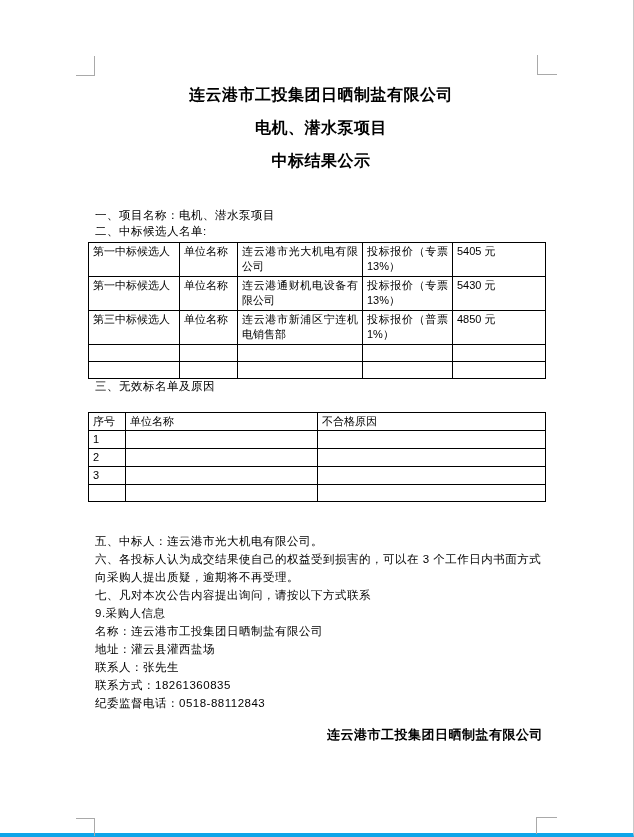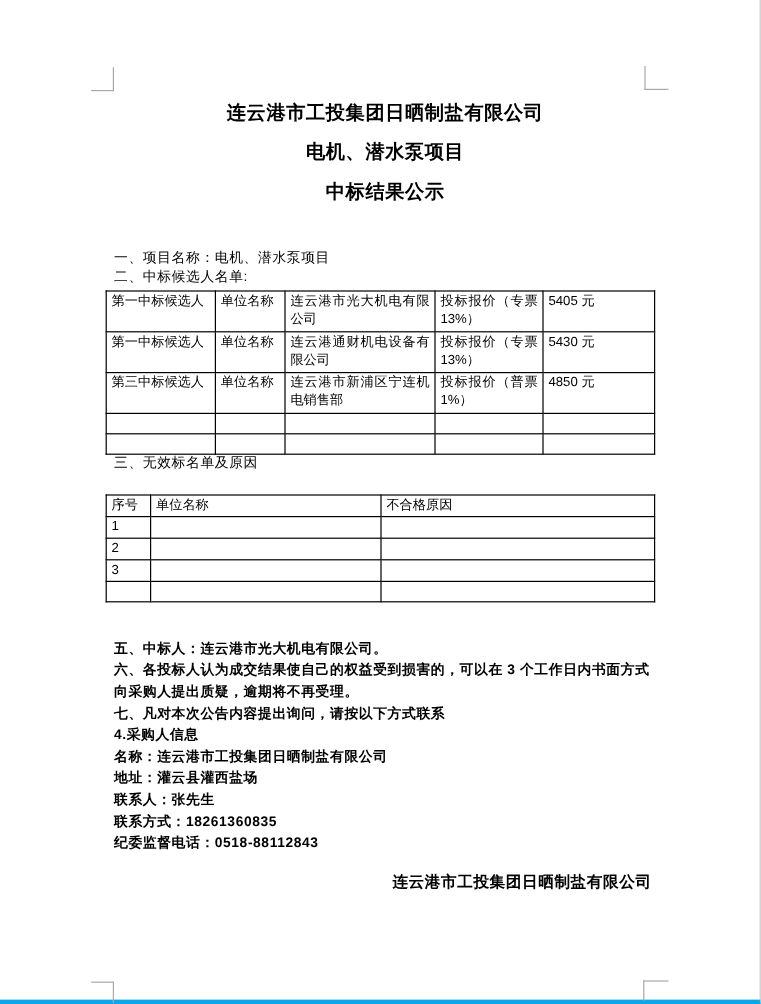--- a/index.html
+++ b/index.html
@@ -54,21 +54,21 @@
     overflow: hidden;
   }
   .t1 { margin-top: 3px; }
   .t1 .row-tall td { height: 34px; }
   .t1 .row-short td { height: 17px; }
   .t1 td.company, .t1 td.price-label { text-align: justify; margin-top: 12px; }
   .t2 { margin-top: 17px; }
   .t2 td { height: 17px; }
 
   .sec3-heading { margin-top: 0; }
-  .body-block { margin-top: 30px; font-weight: bold; }
+  .body-block { margin-top: 30px; }
 
   .footer {
     margin-top: 13px;
     text-align: right;
     font-weight: bold;
     font-size: 13px;
     line-height: 20px;
     padding-right: 4px;
     letter-spacing: 0.5px;
   }
@@ -177,21 +177,21 @@
           <td></td>
           <td></td>
         </tr>
       </tbody>
     </table>
 
     <div class="body-block">
       <div class="para">五、中标人：连云港市光大机电有限公司。</div>
       <div class="para">六、各投标人认为成交结果使自己的权益受到损害的，可以在 3 个工作日内书面方式向采购人提出质疑，逾期将不再受理。</div>
       <div class="para">七、凡对本次公告内容提出询问，请按以下方式联系</div>
-      <div class="para">4.采购人信息</div>
+      <div class="para">9.采购人信息</div>
       <div class="para">名称：连云港市工投集团日晒制盐有限公司</div>
       <div class="para">地址：灌云县灌西盐场</div>
       <div class="para">联系人：张先生</div>
       <div class="para">联系方式：18261360835</div>
       <div class="para">纪委监督电话：0518-88112843</div>
     </div>
 
     <div class="footer">
       <div>连云港市工投集团日晒制盐有限公司</div>
     </div>

